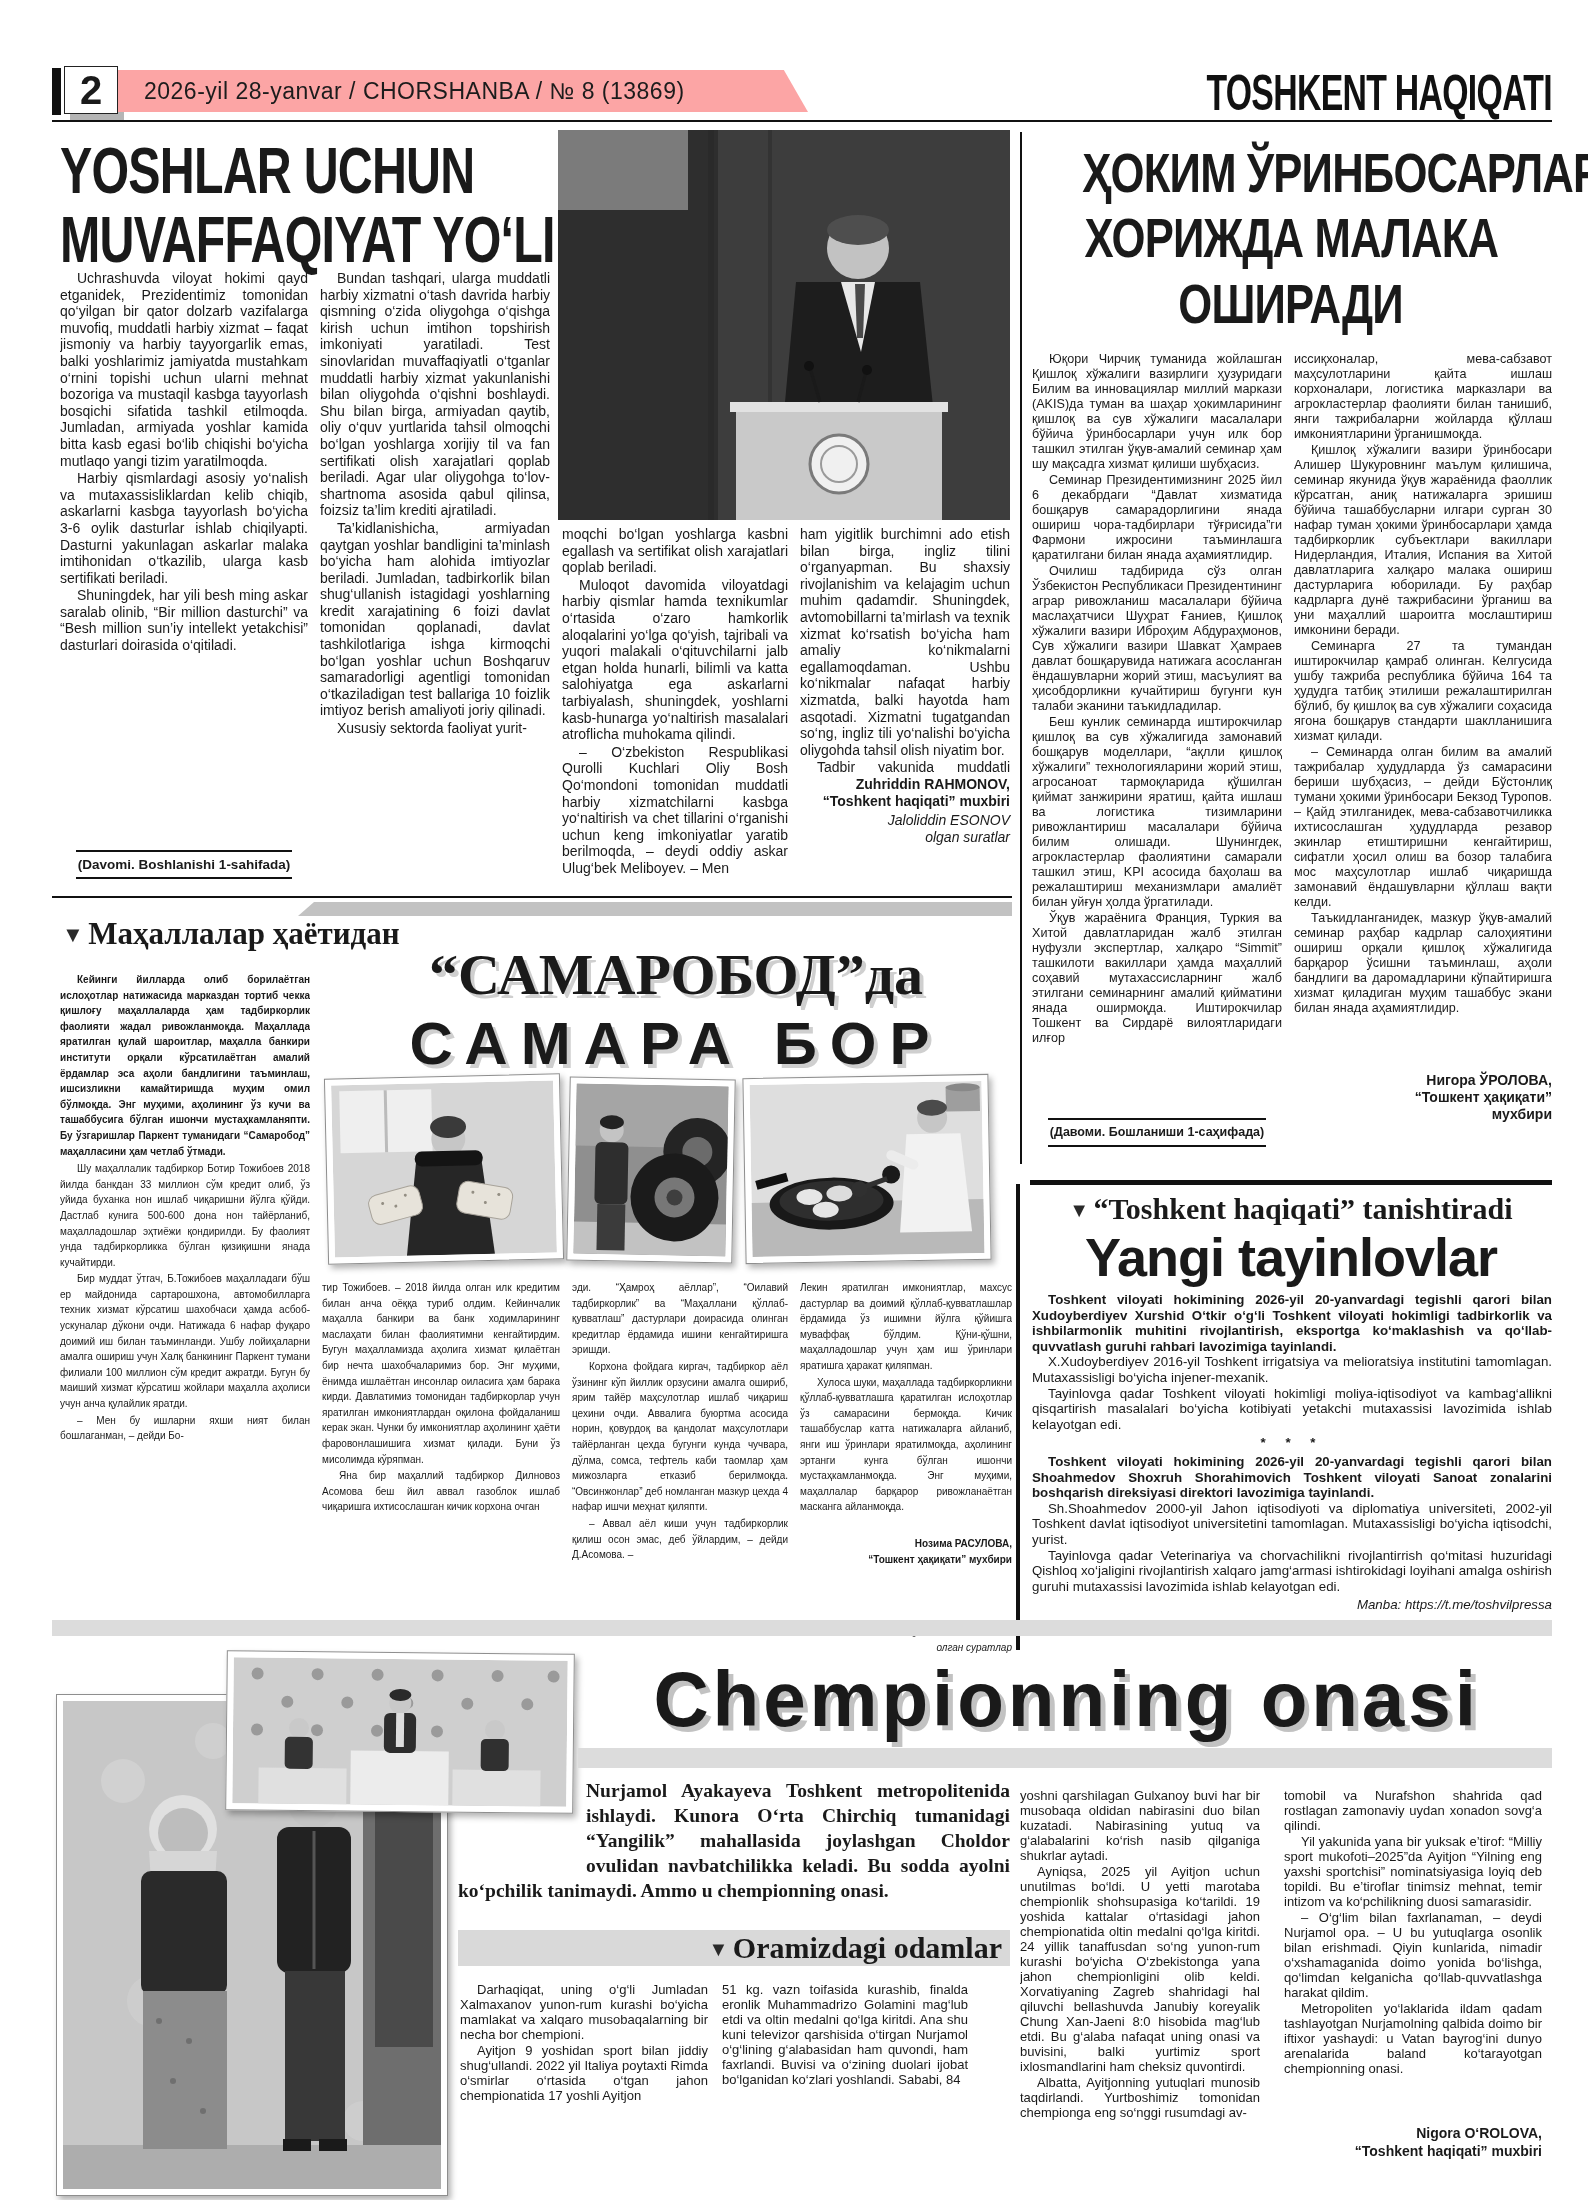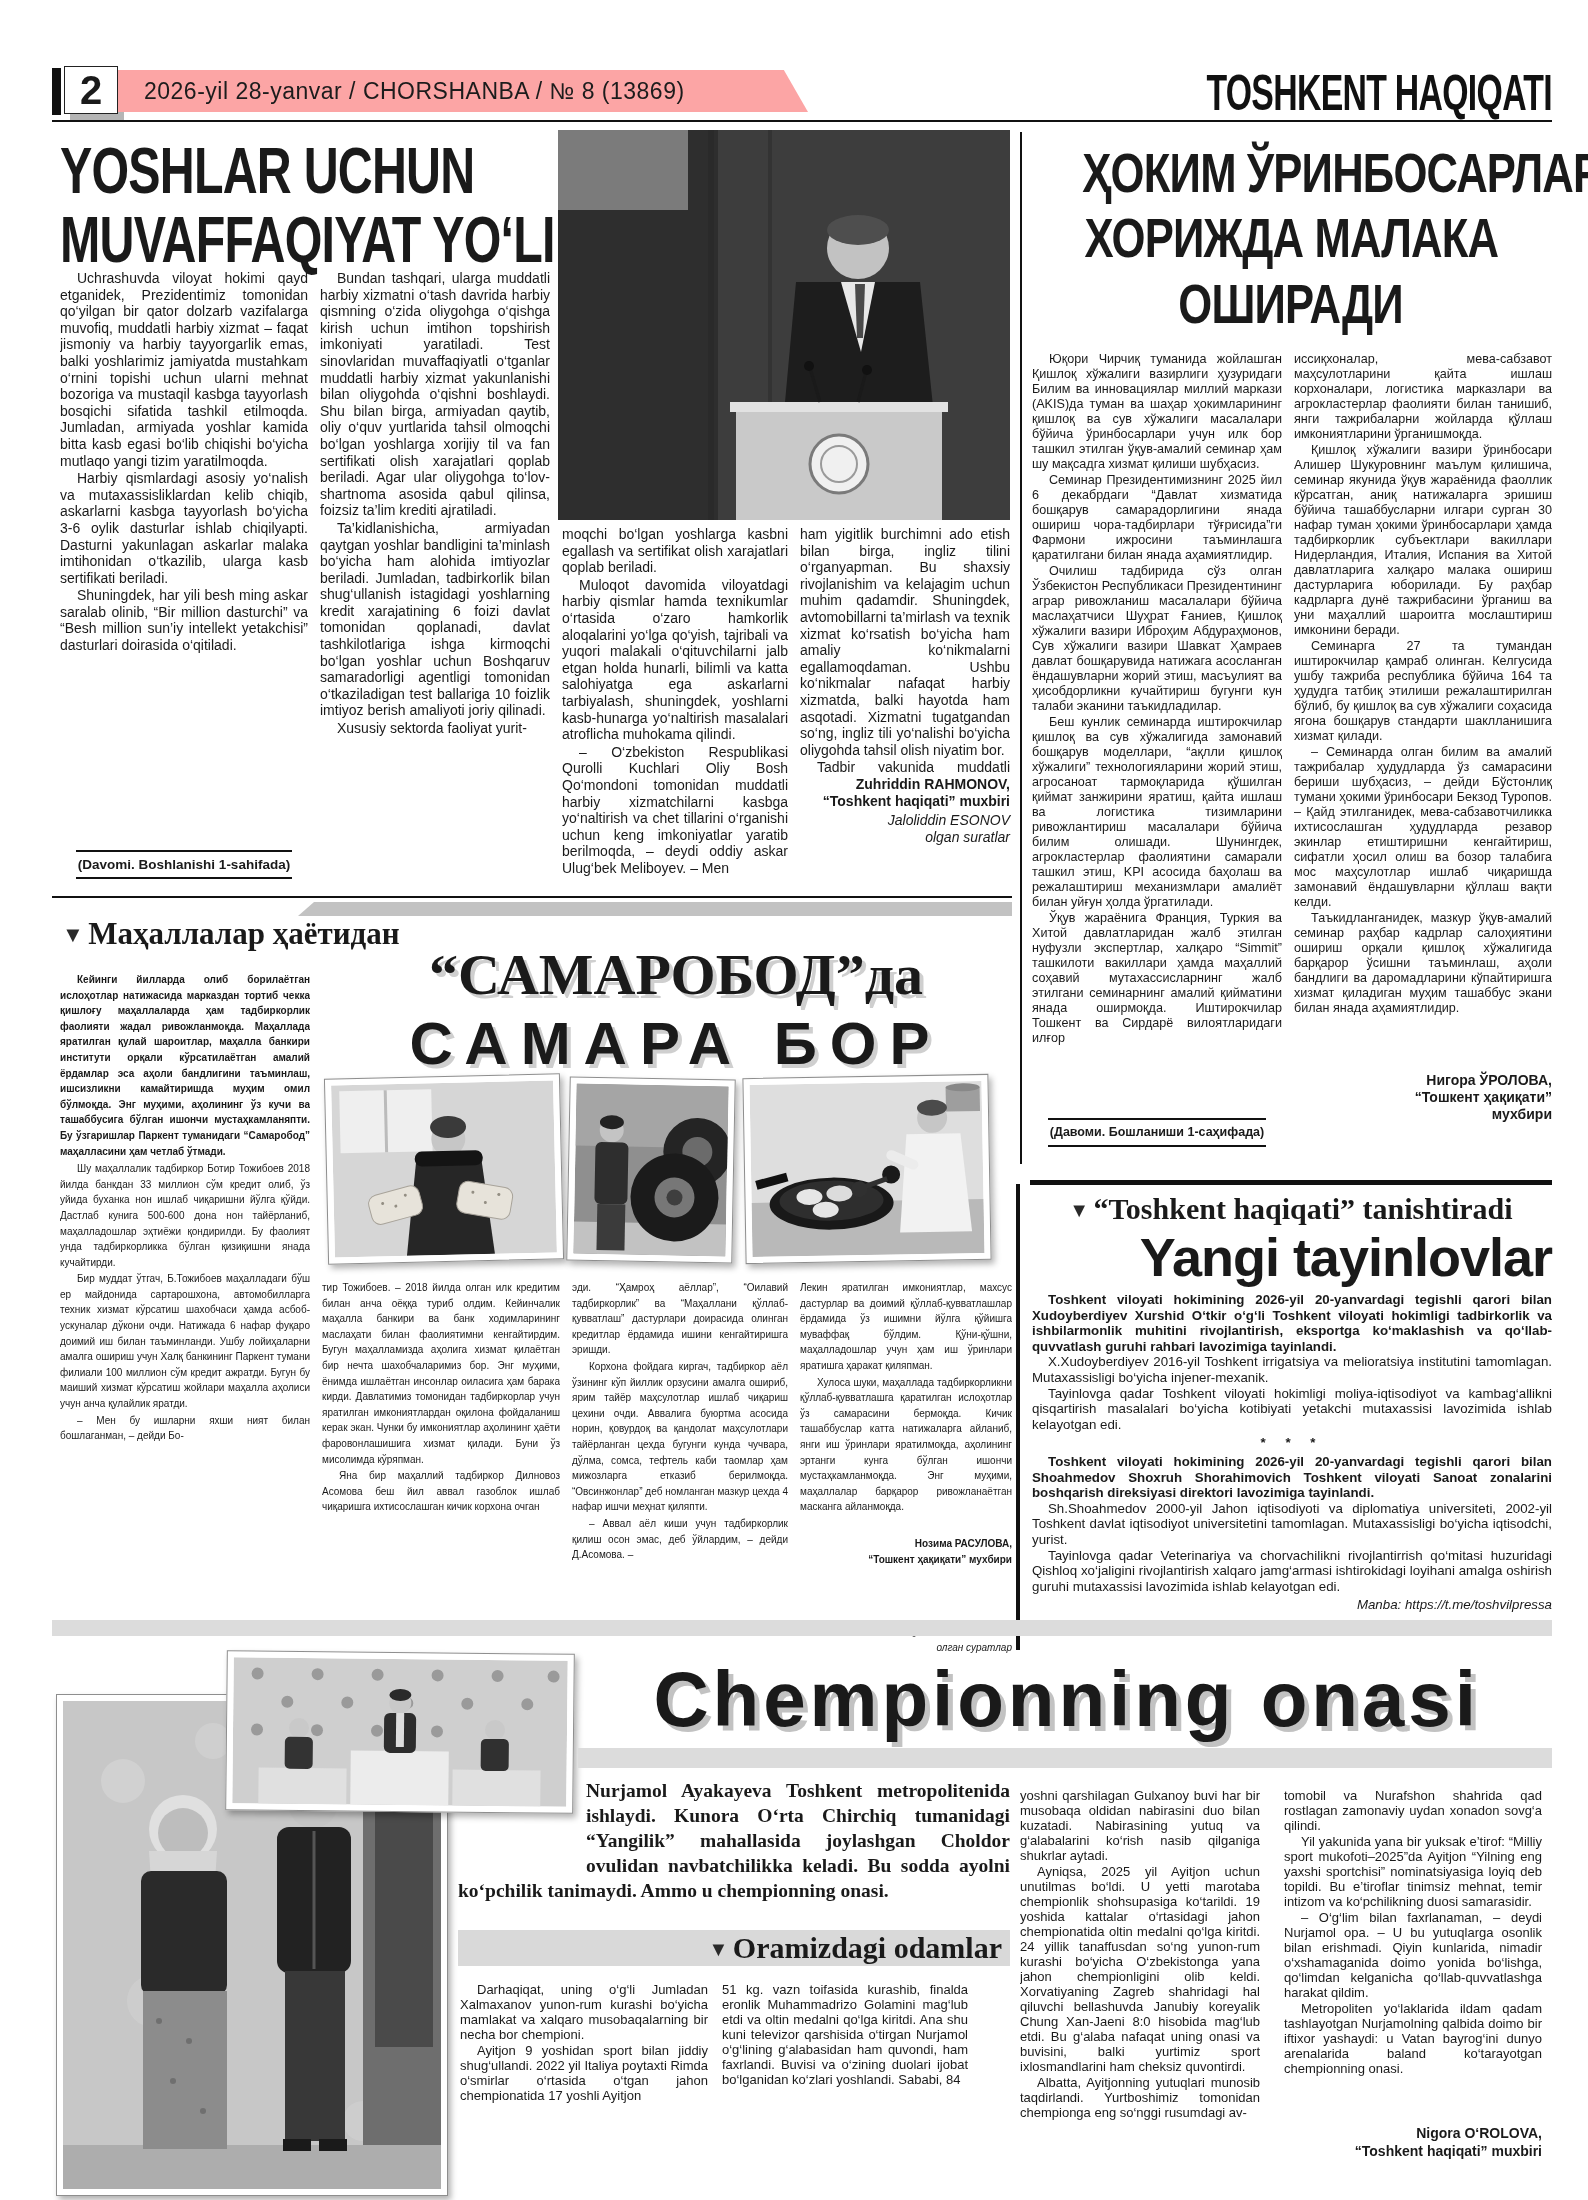--- a/index.html
+++ b/index.html
@@ -260,21 +260,21 @@
     <span style="display:block;">олган суратлар</span>
   </div>
 
   <div class="abs rule" style="left:1016px;top:1184px;width:4px;height:466px;"></div>
 
   <div class="abs rule" style="left:1030px;top:1180px;width:522px;height:5px;"></div>
   <div class="abs" style="left:1030px;top:1192px;width:522px;text-align:center;">
     <span class="tri" style="font-size:20px;">▼</span>
     <span class="serif-label" style="font-size:30px;">“Toshkent haqiqati” tanishtiradi</span>
   </div>
-  <div class="abs" style="left:1030px;top:1228px;width:522px;text-align:right;font-weight:bold;font-size:54px;line-height:58px;letter-spacing:-1px;">Yangi tayinlovlar</div>
+  <div class="abs" style="left:1030px;top:1228px;width:522px;text-align:center;font-weight:bold;font-size:54px;line-height:58px;letter-spacing:-1px;">Yangi tayinlovlar</div>
   <div class="abs bt tay f-tay" style="left:1032px;top:1292px;width:520px;height:326px;">
     <p class="tv-bold">Toshkent viloyati hokimining 2026-yil 20-yanvardagi tegishli qarori bilan Xudoyberdiyev Xurshid O‘tkir o‘g‘li Toshkent viloyati hokimligi tadbirkorlik va ishbilarmonlik muhitini rivojlantirish, eksportga ko‘maklashish va qo‘llab-quvvatlash guruhi rahbari lavozimiga tayinlandi.</p>
     <p>X.Xudoyberdiyev 2016-yil Toshkent irrigatsiya va melioratsiya institutini tamomlagan. Mutaxassisligi bo‘yicha injener-mexanik.</p>
     <p>Tayinlovga qadar Toshkent viloyati hokimligi moliya-iqtisodiyot va kambag‘allikni qisqartirish masalalari bo‘yicha kotibiyati yetakchi mutaxassisi lavozimida ishlab kelayotgan edi.</p>
     <div class="stars">* * *</div>
     <p class="tv-bold">Toshkent viloyati hokimining 2026-yil 20-yanvardagi tegishli qarori bilan Shoahmedov Shoxruh Shorahimovich Toshkent viloyati Sanoat zonalarini boshqarish direksiyasi direktori lavozimiga tayinlandi.</p>
     <p>Sh.Shoahmedov 2000-yil Jahon iqtisodiyoti va diplomatiya universiteti, 2002-yil Toshkent davlat iqtisodiyot universitetini tamomlagan. Mutaxassisligi bo‘yicha iqtisodchi, yurist.</p>
     <p>Tayinlovga qadar Veterinariya va chorvachilikni rivojlantirrish qo‘mitasi huzuridagi Qishloq xo‘jaligini rivojlantirish xalqaro jamg‘armasi ishtirokidagi loyihani amalga oshirish guruhi mutaxassisi lavozimida ishlab kelayotgan edi.</p>
     <p class="source">Manba: https://t.me/toshvilpressa</p>
   </div>

